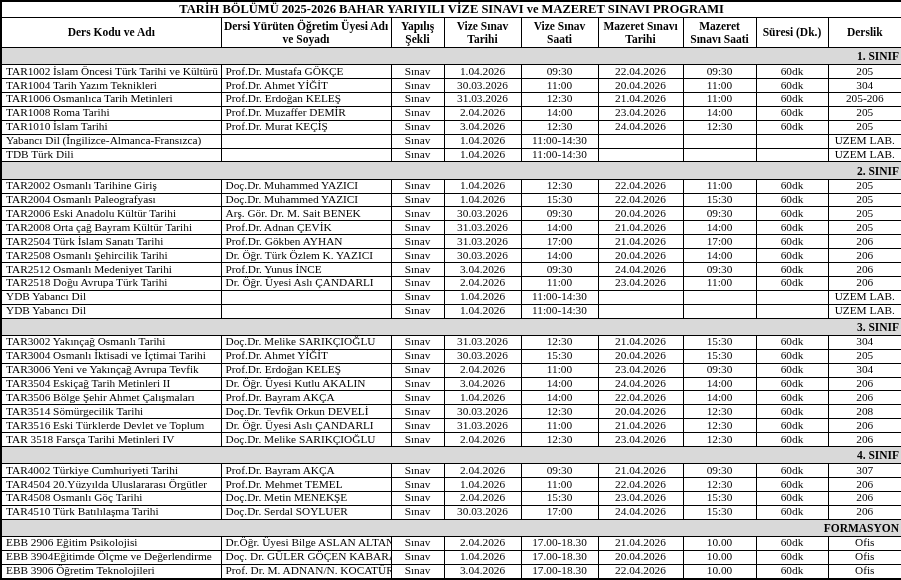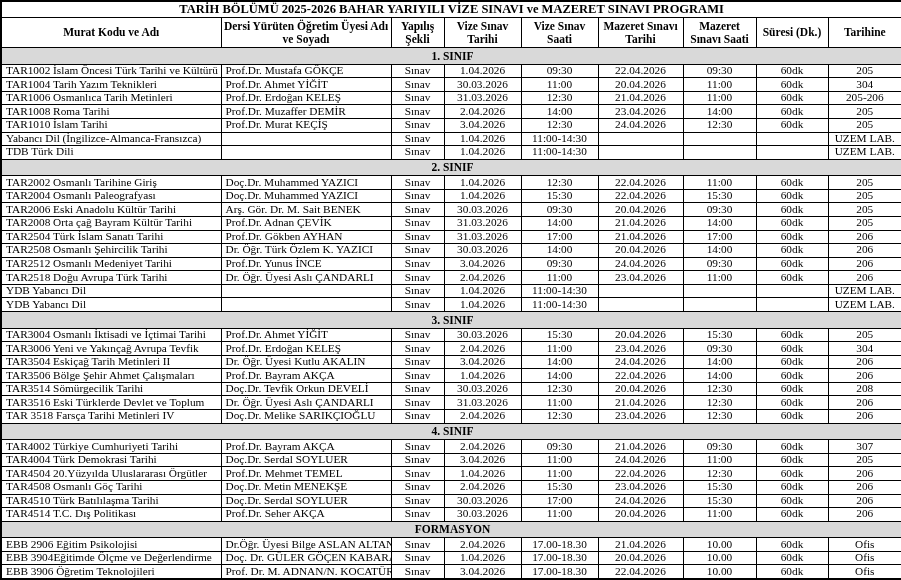--- a/index.html
+++ b/index.html
@@ -24,21 +24,21 @@
     height: 15px; font-size: 12.5px; font-weight: bold;
     text-align: center; white-space: nowrap; padding: 0;
   }
   tr.header-row th {
     height: 30px; font-size: 11.5px; font-weight: bold;
     text-align: center; vertical-align: middle;
     white-space: normal; line-height: 1.12; padding: 1px 2px;
   }
   tr.section-row td {
     height: 16px; font-size: 11.5px; font-weight: bold;
-    text-align: center; padding-left: 4px;
+    text-align: right; padding-left: 4px;
     background: #d9d9d9;
   }
   tr.data-row td { height: 13px; font-size: 11.3px; line-height: 1.05; }
   td.cell-left   { text-align: left;  padding-left: 4px; }
   td.cell-center { text-align: center; }
 </style>
 </head>
 <body>
 
 <div class="page">
@@ -52,29 +52,29 @@
         <col style="width:85px">
       <col style="width:73px">
         <col style="width:72px">
         <col style="width:74px">
     </colgroup>
     <thead>
       <tr class="title-row">
         <th colspan="9">TARİH BÖLÜMÜ 2025-2026 BAHAR YARIYILI VİZE SINAVI ve MAZERET SINAVI PROGRAMI</th>
       </tr>
       <tr class="header-row">
-        <th>Murat Kodu ve Adı</th>
+        <th>Ders Kodu ve Adı</th>
         <th>Dersi Yürüten Öğretim Üyesi Adı ve Soyadı</th>
         <th>Yapılış Şekli</th>
         <th>Vize Sınav Tarihi</th>
         <th>Vize Sınav Saati</th>
         <th>Mazeret Sınavı Tarihi</th>
         <th>Mazeret Sınavı Saati</th>
         <th>Süresi (Dk.)</th>
-        <th>Tarihine</th>
+        <th>Derslik</th>
       </tr>
     </thead>
     <tbody>
         <tr class="section-row">
           <td colspan="9">1. SINIF</td>
         </tr>
         <tr class="data-row">
           <td class="cell-left">TAR1002 İslam Öncesi Türk Tarihi ve Kültürü</td>
           <td class="cell-left">Prof.Dr. Mustafa GÖKÇE</td>
           <td class="cell-center">Sınav</td>
@@ -261,20 +261,31 @@
           <td class="cell-center">11:00-14:30</td>
           <td class="cell-center"></td>
           <td class="cell-center"></td>
           <td class="cell-center"></td>
           <td class="cell-center">UZEM LAB.</td>
         </tr>
         <tr class="section-row">
           <td colspan="9">3. SINIF</td>
         </tr>
         <tr class="data-row">
+          <td class="cell-left">TAR3002 Yakınçağ Osmanlı Tarihi</td>
+          <td class="cell-left">Doç.Dr. Melike SARIKÇIOĞLU</td>
+          <td class="cell-center">Sınav</td>
+          <td class="cell-center">31.03.2026</td>
+          <td class="cell-center">12:30</td>
+          <td class="cell-center">21.04.2026</td>
+          <td class="cell-center">15:30</td>
+          <td class="cell-center">60dk</td>
+          <td class="cell-center">304</td>
+        </tr>
+        <tr class="data-row">
           <td class="cell-left">TAR3004 Osmanlı İktisadi ve İçtimai Tarihi</td>
           <td class="cell-left">Prof.Dr. Ahmet YİĞİT</td>
           <td class="cell-center">Sınav</td>
           <td class="cell-center">30.03.2026</td>
           <td class="cell-center">15:30</td>
           <td class="cell-center">20.04.2026</td>
           <td class="cell-center">15:30</td>
           <td class="cell-center">60dk</td>
           <td class="cell-center">205</td>
         </tr>
@@ -352,31 +363,20 @@
           <td class="cell-left">Prof.Dr. Bayram AKÇA</td>
           <td class="cell-center">Sınav</td>
           <td class="cell-center">2.04.2026</td>
           <td class="cell-center">09:30</td>
           <td class="cell-center">21.04.2026</td>
           <td class="cell-center">09:30</td>
           <td class="cell-center">60dk</td>
           <td class="cell-center">307</td>
         </tr>
         <tr class="data-row">
-          <td class="cell-left">TAR4004 Türk Demokrasi Tarihi</td>
-          <td class="cell-left">Doç.Dr. Serdal SOYLUER</td>
-          <td class="cell-center">Sınav</td>
-          <td class="cell-center">3.04.2026</td>
-          <td class="cell-center">11:00</td>
-          <td class="cell-center">24.04.2026</td>
-          <td class="cell-center">11:00</td>
-          <td class="cell-center">60dk</td>
-          <td class="cell-center">205</td>
-        </tr>
-        <tr class="data-row">
           <td class="cell-left">TAR4504 20.Yüzyılda Uluslararası Örgütler</td>
           <td class="cell-left">Prof.Dr. Mehmet TEMEL</td>
           <td class="cell-center">Sınav</td>
           <td class="cell-center">1.04.2026</td>
           <td class="cell-center">11:00</td>
           <td class="cell-center">22.04.2026</td>
           <td class="cell-center">12:30</td>
           <td class="cell-center">60dk</td>
           <td class="cell-center">206</td>
         </tr>
@@ -392,31 +392,20 @@
           <td class="cell-center">206</td>
         </tr>
         <tr class="data-row">
           <td class="cell-left">TAR4510 Türk Batılılaşma Tarihi</td>
           <td class="cell-left">Doç.Dr. Serdal SOYLUER</td>
           <td class="cell-center">Sınav</td>
           <td class="cell-center">30.03.2026</td>
           <td class="cell-center">17:00</td>
           <td class="cell-center">24.04.2026</td>
           <td class="cell-center">15:30</td>
-          <td class="cell-center">60dk</td>
-          <td class="cell-center">206</td>
-        </tr>
-        <tr class="data-row">
-          <td class="cell-left">TAR4514 T.C. Dış Politikası</td>
-          <td class="cell-left">Prof.Dr. Seher AKÇA</td>
-          <td class="cell-center">Sınav</td>
-          <td class="cell-center">30.03.2026</td>
-          <td class="cell-center">11:00</td>
-          <td class="cell-center">20.04.2026</td>
-          <td class="cell-center">11:00</td>
           <td class="cell-center">60dk</td>
           <td class="cell-center">206</td>
         </tr>
         <tr class="section-row">
           <td colspan="9">FORMASYON</td>
         </tr>
         <tr class="data-row">
           <td class="cell-left">EBB 2906 Eğitim Psikolojisi</td>
           <td class="cell-left">Dr.Öğr. Üyesi Bilge ASLAN ALTAN</td>
           <td class="cell-center">Sınav</td>

